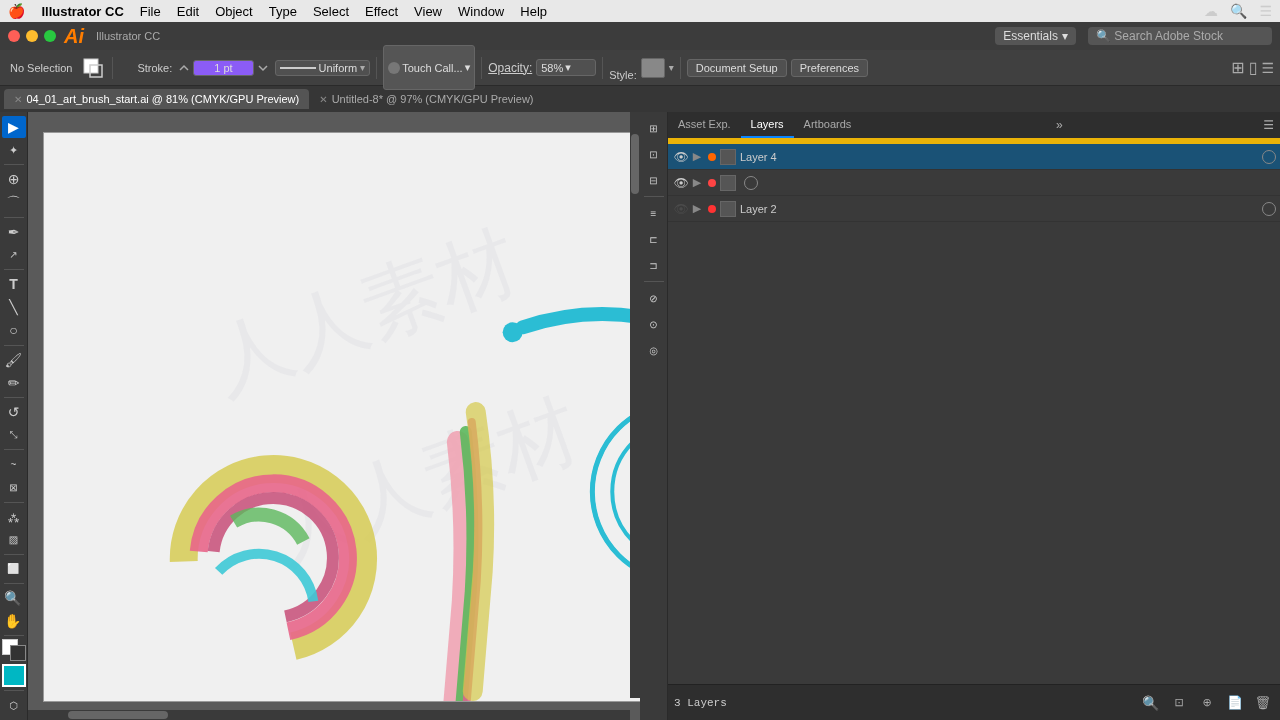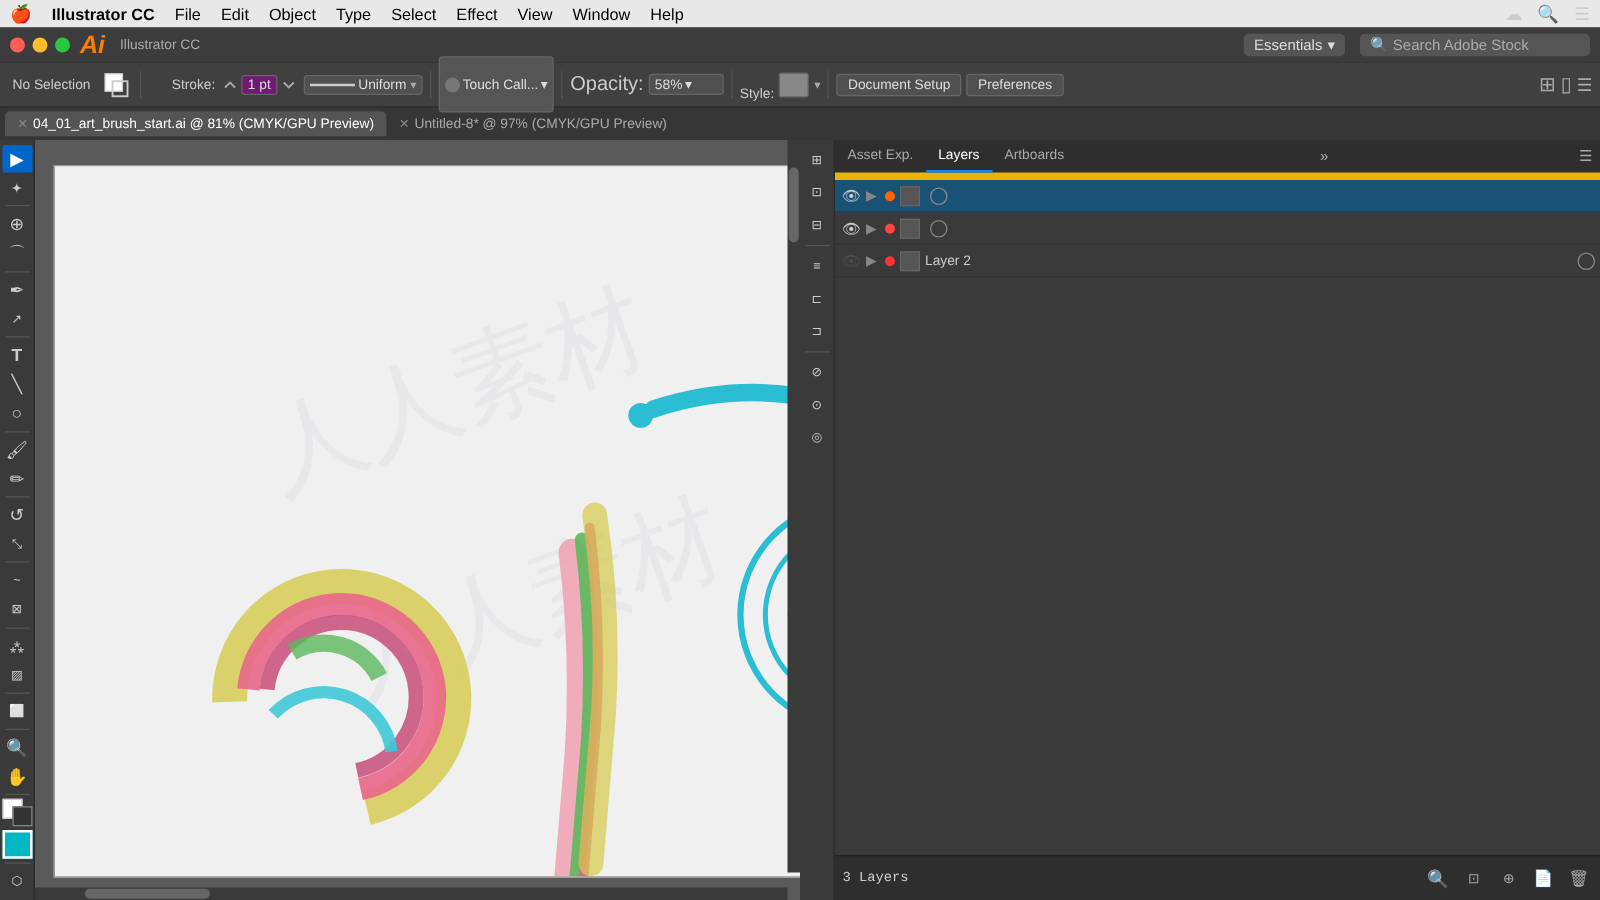--- a/index.html
+++ b/index.html
@@ -38,22 +38,22 @@
     .toolbar {
       width: 100%; height: 36px; background: #404040;
       display: flex; align-items: center; padding: 0 6px; gap: 4px; border-bottom: 1px solid #2a2a2a;
     }
     .toolbar-item {
       display: flex; align-items: center; gap: 2px; padding: 2px 4px;
       color: #ccc; font-size: 11px; cursor: pointer; border-radius: 3px;
     }
     .toolbar-sep { width: 1px; height: 22px; background: #555; margin: 0 2px; }
     .select-box {
-      background: #701a75; border: 1px solid #666; border-radius: 3px;
-      color: #ddd; padding: 1px 4px; font-size: 11px; display: flex; align-items: center; gap: 2px; cursor: pointer;
+      background: #8b5cf6; border: 1px solid #666; border-radius: 3px;
+      color: #ddd; padding: 1px 20px; font-size: 11px; display: flex; align-items: center; gap: 2px; cursor: pointer;
     }
     .opacity-box {
       background: #505050; border: 1px solid #666; border-radius: 3px;
       color: #ddd; padding: 1px 4px; font-size: 11px; display: flex; align-items: center; gap: 2px; cursor: pointer; width: 60px;
     }
     .doc-setup-btn {
       background: #505050; border: 1px solid #666; border-radius: 3px;
       color: #ddd; padding: 2px 8px; font-size: 11px; cursor: pointer;
     }
     .preferences-btn {
@@ -235,21 +235,21 @@
   <div class="toolbar-sep"></div>
 
   <div class="touch-callout">
     <span style="width:12px;height:12px;background:#777;border-radius:50%;display:inline-block;"></span>
     <span>Touch Call...</span>
     <span>▾</span>
   </div>
 
   <div class="toolbar-sep"></div>
 
-  <span style="color:#ccc;font-size:16px;">Opacity:</span>
+  <span style="color:#ccc;font-size:12px;text-decoration:underline;">Opacity:</span>
   <div class="opacity-box">
     <span>58%</span>
     <span>▾</span>
   </div>
 
   <div class="toolbar-sep"></div>
 
   <span style="color:#ccc;font-size:11px;margin-top:15px;">Style:</span>
   <div style="width:24px;height:20px;background:#888;border:1px solid #666;border-radius:2px;cursor:pointer;"></div>
   <span style="color:#aaa;font-size:10px;">▾</span>
@@ -411,20 +411,21 @@
       <div class="panel-tab-more">☰</div>
     </div>
 
     <div class="layer-item active">
       <div class="layer-vis">
         <span style="font-size:12px;">👁</span>
       </div>
       <div class="layer-expand">▶</div>
       <div class="layer-color-dot" style="background:#ff6600;"></div>
       <div class="layer-thumb"></div>
+      <span class="layer-name">Layer 4</span>
       <div class="layer-circle"></div>
     </div>
 
     <div class="layer-item">
       <div class="layer-vis">
         <span style="font-size:12px;">👁</span>
       </div>
       <div class="layer-expand">▶</div>
       <div class="layer-color-dot" style="background:#ff4444;"></div>
       <div class="layer-thumb"></div>

